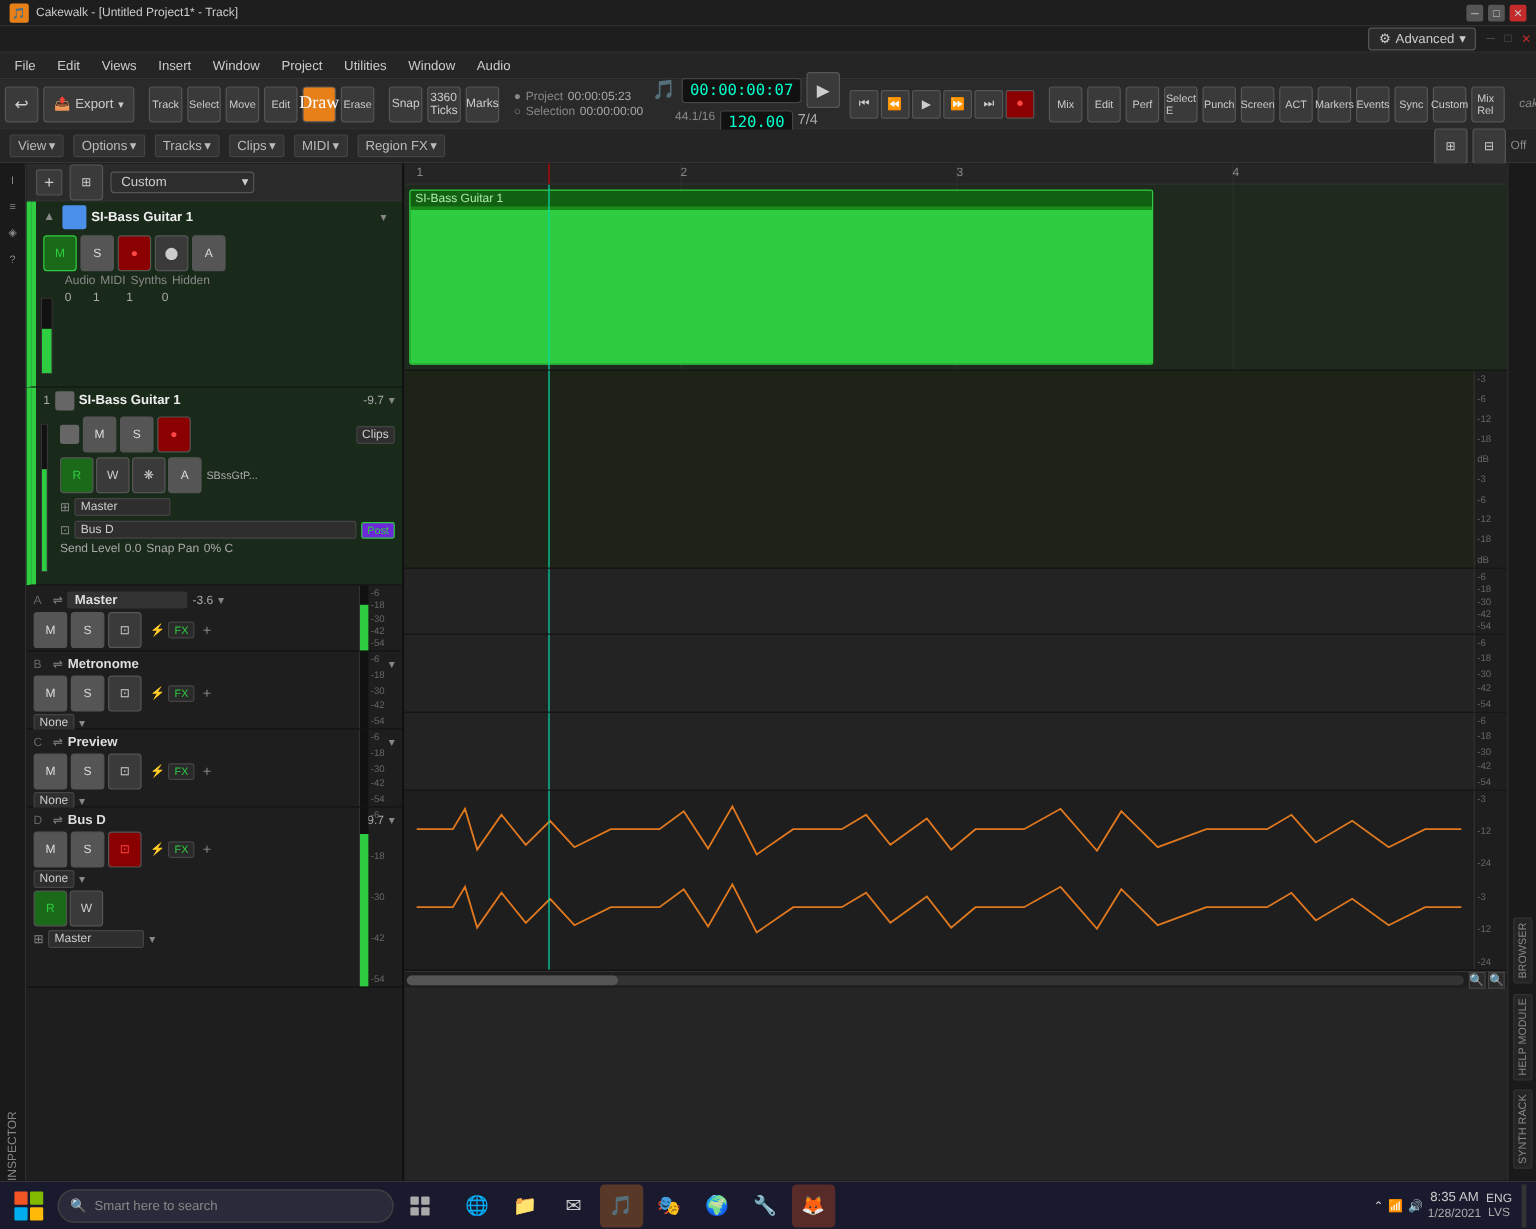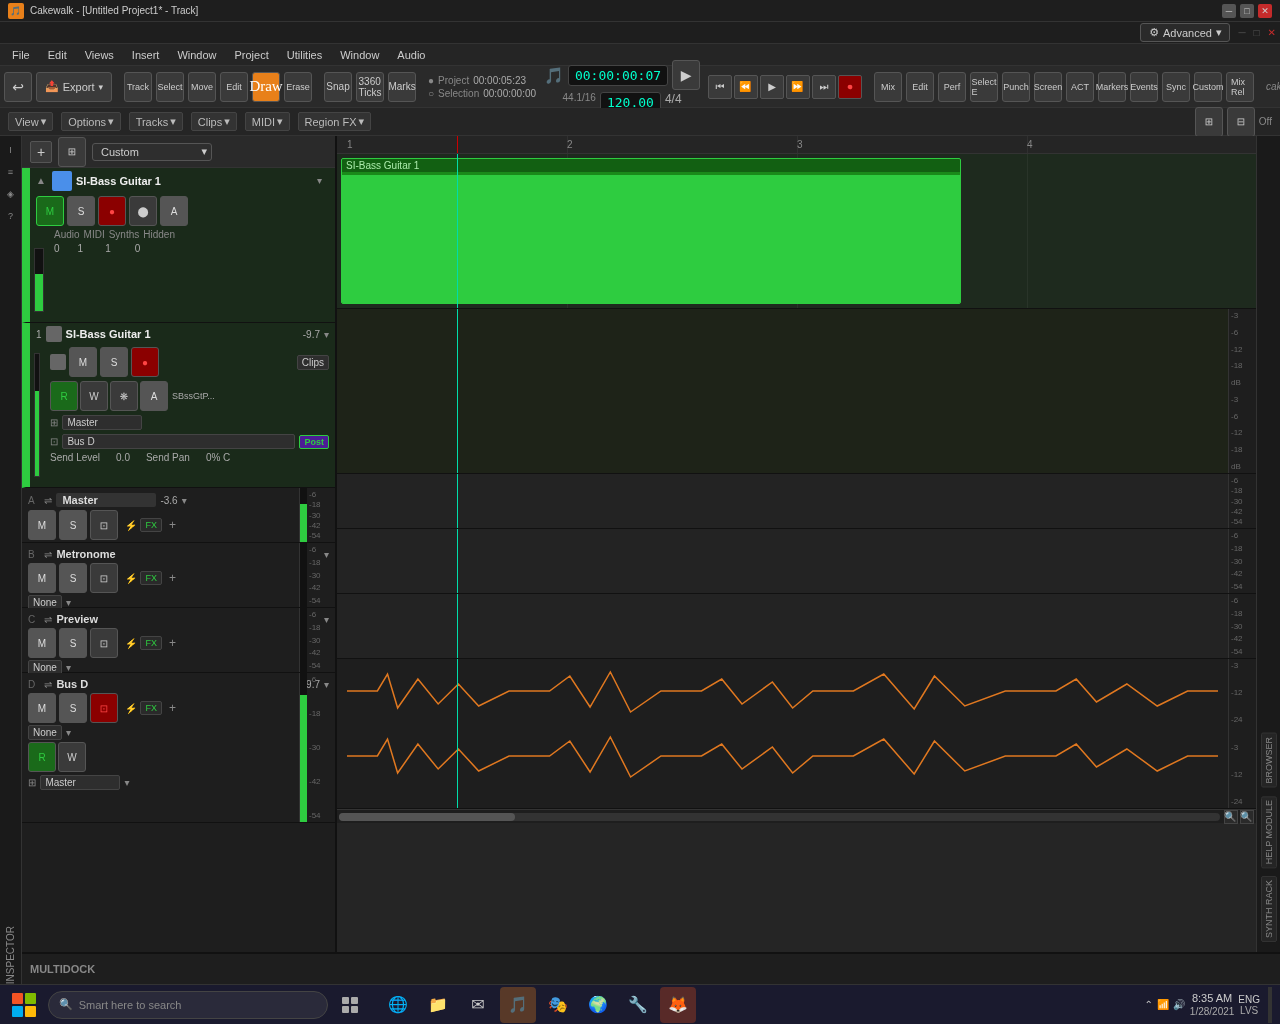--- a/index.html
+++ b/index.html
@@ -210,26 +210,26 @@
     .stat-value { font-size: 10px; color: #aaa; }
 
     .track-routing {
       padding: 2px 6px; display: flex; align-items: center; gap: 4px;
     }
     .routing-select {
       background: #2e2e2e; border: 1px solid #444; border-radius: 2px;
       color: #ccc; font-size: 10px; padding: 1px 4px; flex: 1;
     }
     .post-btn {
-      background: #4c1d95; border: 1px solid #2ecc40;
-      color: #2ecc40; font-size: 9px; font-weight: bold;
+      background: #6d28d9; border: 1px solid #2ecc40;
+      color: #2ecc40; font-size: 9px; font-weight: normal;
       padding: 1px 4px; border-radius: 2px; cursor: pointer;
     }
     .send-row {
-      padding: 1px 6px; display: flex; align-items: center; gap: 16px; font-size: 10px; color: #aaa;
+      padding: 1px 6px; display: flex; align-items: center; gap: 4px; font-size: 10px; color: #aaa;
     }
 
     
     #timeline-area {
       flex: 1;
       background: #252525;
       position: relative;
       overflow: hidden;
     }
 
@@ -526,21 +526,21 @@
       <div style="display:flex; align-items:center; gap:4px;">
         <span style="font-size:16px; color:#00ddaa;">🎵</span>
         <div class="transport-display">00:00:00:07</div>
         <div class="toolbar-btn" style="font-size:14px;">▶</div>
       </div>
       <div style="display:flex; align-items:flex-start; gap:4px;">
         <span style="font-size:10px; color:#888;">
           <span>44.1</span>/<span>16</span>
         </span>
         <div class="tempo-display">120.00</div>
-        <span style="font-size:12px; color:#aaa;">4/4</span>
+        <span style="font-size:12px; color:#aaa;">7/4</span>
       </div>
     </div>
 
     <div class="transport-controls">
       <div class="transport-btn">⏮</div>
       <div class="transport-btn">⏪</div>
       <div class="transport-btn">▶</div>
       <div class="transport-btn">⏩</div>
       <div class="transport-btn">⏭</div>
       <div class="transport-btn record">⏺</div>
@@ -681,21 +681,21 @@
               <div class="routing-select" style="max-width:80px;">Master</div>
             </div>
             <div class="track-routing" style="padding-left:24px;">
               <span style="font-size:10px; color:#888;">⊡</span>
               <div class="routing-select" style="flex:1;">Bus D</div>
               <div class="post-btn">Post</div>
             </div>
             <div class="send-row" style="padding-left:24px;">
               <span>Send Level</span>
               <span>0.0</span>
-              <span>Send Pan</span>
+              <span>Snap Pan</span>
               <span>0% C</span>
             </div>
 
             <div style="position:absolute; left:8px; top:30px; width:6px; bottom:10px; background:#111; border:1px solid #333;">
               <div style="position:absolute; bottom:0; left:0; right:0; height:70%; background:#2ecc40;"></div>
             </div>
           </div>
 
           <div class="channel-strip" style="height:55px; position:relative;">
             <div class="strip-label-row">
@@ -941,23 +941,20 @@
         </div>
 
         <div style="width:24px; background:#1a1a1a; border-left:1px solid #333; display:flex; flex-direction:column; align-items:center; justify-content:flex-end; padding-bottom:10px; gap:4px;">
           <div style="writing-mode:vertical-rl; transform:rotate(180deg); font-size:9px; color:#888; background:#252525; border:1px solid #333; border-radius:2px; padding:3px 2px; cursor:pointer; margin-bottom:4px;">BROWSER</div>
           <div style="writing-mode:vertical-rl; transform:rotate(180deg); font-size:9px; color:#888; background:#252525; border:1px solid #333; border-radius:2px; padding:3px 2px; cursor:pointer; margin-bottom:4px;">HELP MODULE</div>
           <div style="writing-mode:vertical-rl; transform:rotate(180deg); font-size:9px; color:#888; background:#252525; border:1px solid #333; border-radius:2px; padding:3px 2px; cursor:pointer;">SYNTH RACK</div>
         </div>
 
       </div>
 
-      <div id="multidock">
-        <span class="multidock-label">MULTIDOCK</span>
-      </div>
     </div>
   </div>
 </div>
 
 <div id="taskbar">
   <div class="start-btn">
     <div class="start-logo">
       <span></span>
         <span></span>
         <span></span>

